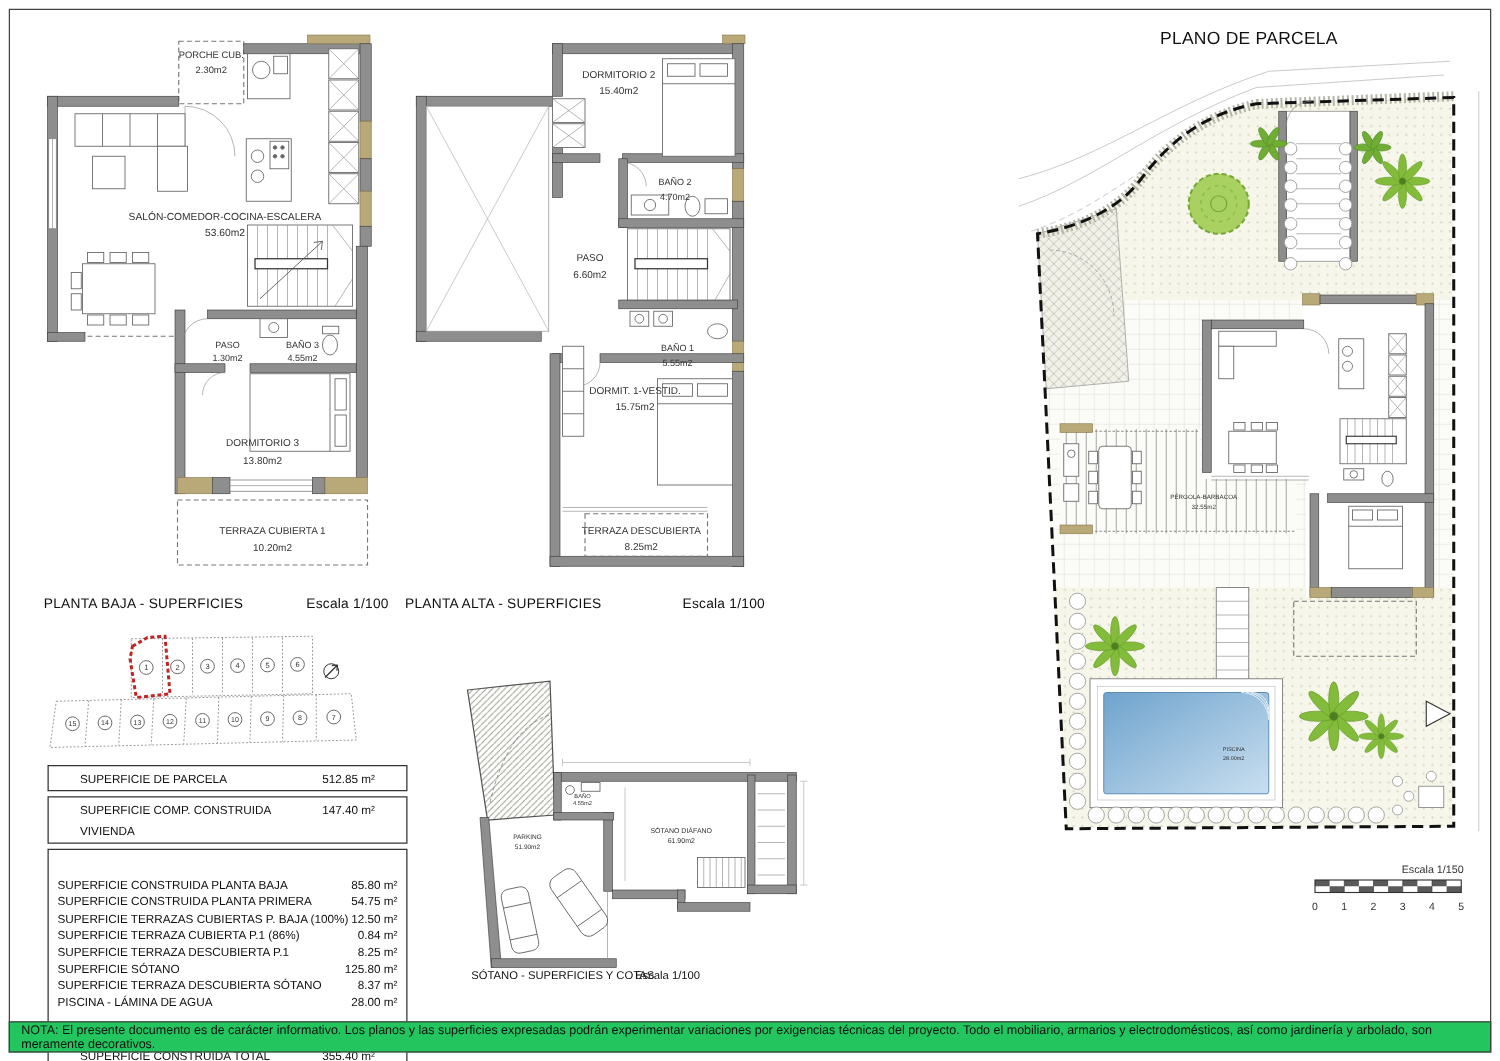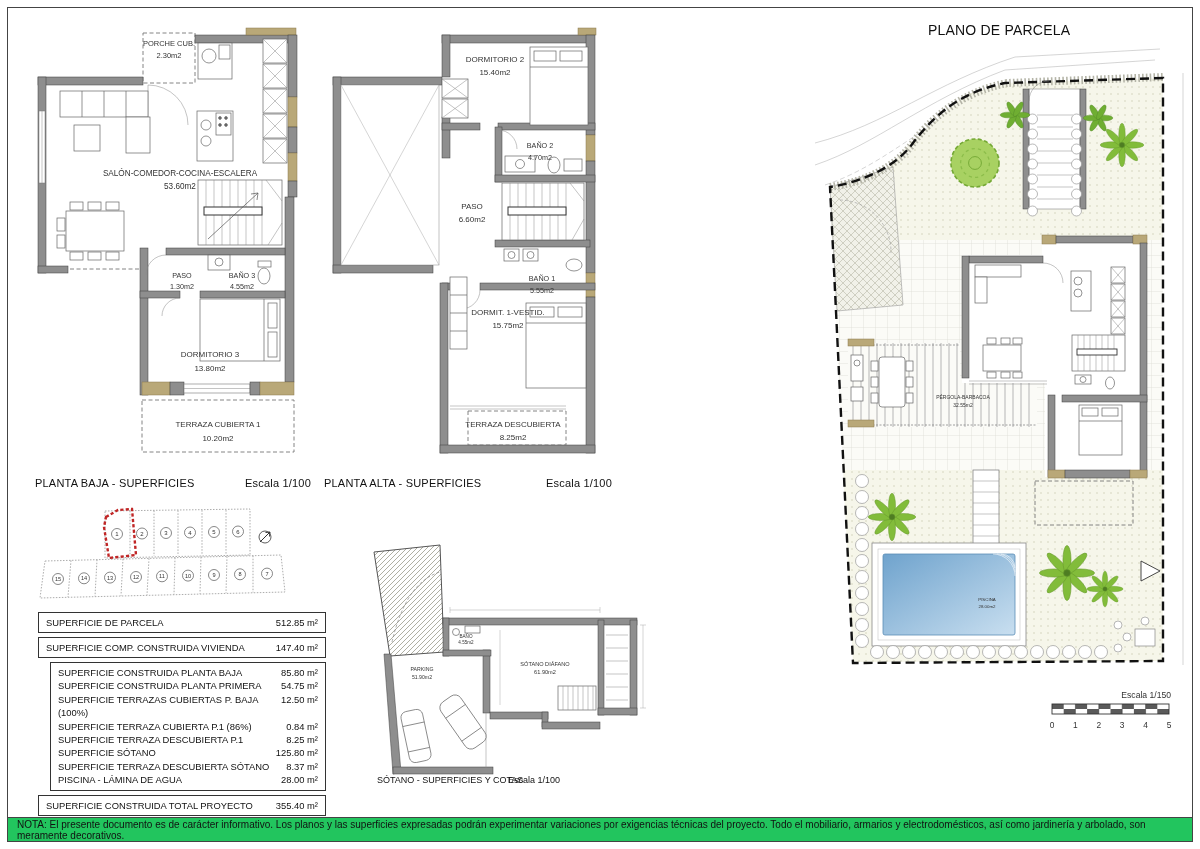--- a/index.html
+++ b/index.html
@@ -12,25 +12,25 @@
   .wall{fill:#8e8e8e;stroke:#3c3c3c;stroke-width:.5;}
   .tan{fill:#b9a878;stroke:#8a7a4e;stroke-width:.5;}
   .fur{fill:#fff;stroke:#666;stroke-width:.7;}
   .thin{fill:none;stroke:#888;stroke-width:.5;}
   .thin2{fill:none;stroke:#aaa;stroke-width:.5;}
   .dash{fill:none;stroke:#777;stroke-width:.9;stroke-dasharray:4,2.5;}
   .sec-title{position:absolute;font-size:11px;letter-spacing:.2px;color:#111;}
   .small-title{position:absolute;font-size:9px;color:#111;}
   .areas{position:absolute;left:38px;top:612px;width:288px;}
   .areas .t-title{text-align:center;font-weight:bold;font-size:13.5px;margin-bottom:6px;letter-spacing:.3px;}
-  .box{border:1.2px solid #333;margin-bottom:4px;padding:1px 7px;background:#fff;}
+  .box{border:1.2px solid #333;margin-bottom:4px;padding:1px 25px;background:#fff;}
   .row{display:flex;justify-content:space-between;font-size:9.4px;color:#111;}
   .box.single .row{line-height:17px;}
   .box.multi .row{line-height:13.4px;}
-  .box.multi{padding:3px 7px;margin-left:12px;}
+  .box.multi{padding:21px 7px;}
   .val{white-space:nowrap;text-align:right;}
   .note-box{position:absolute;left:7px;right:7px;bottom:7px;height:23px;border:1.3px solid #444;
             display:flex;align-items:center;padding:0 9px;font-size:10px;color:#111;background:#22c55e;}
 </style>
 </head>
 <body>
 
 <div class="page">
   <div class="frame"></div>
 

